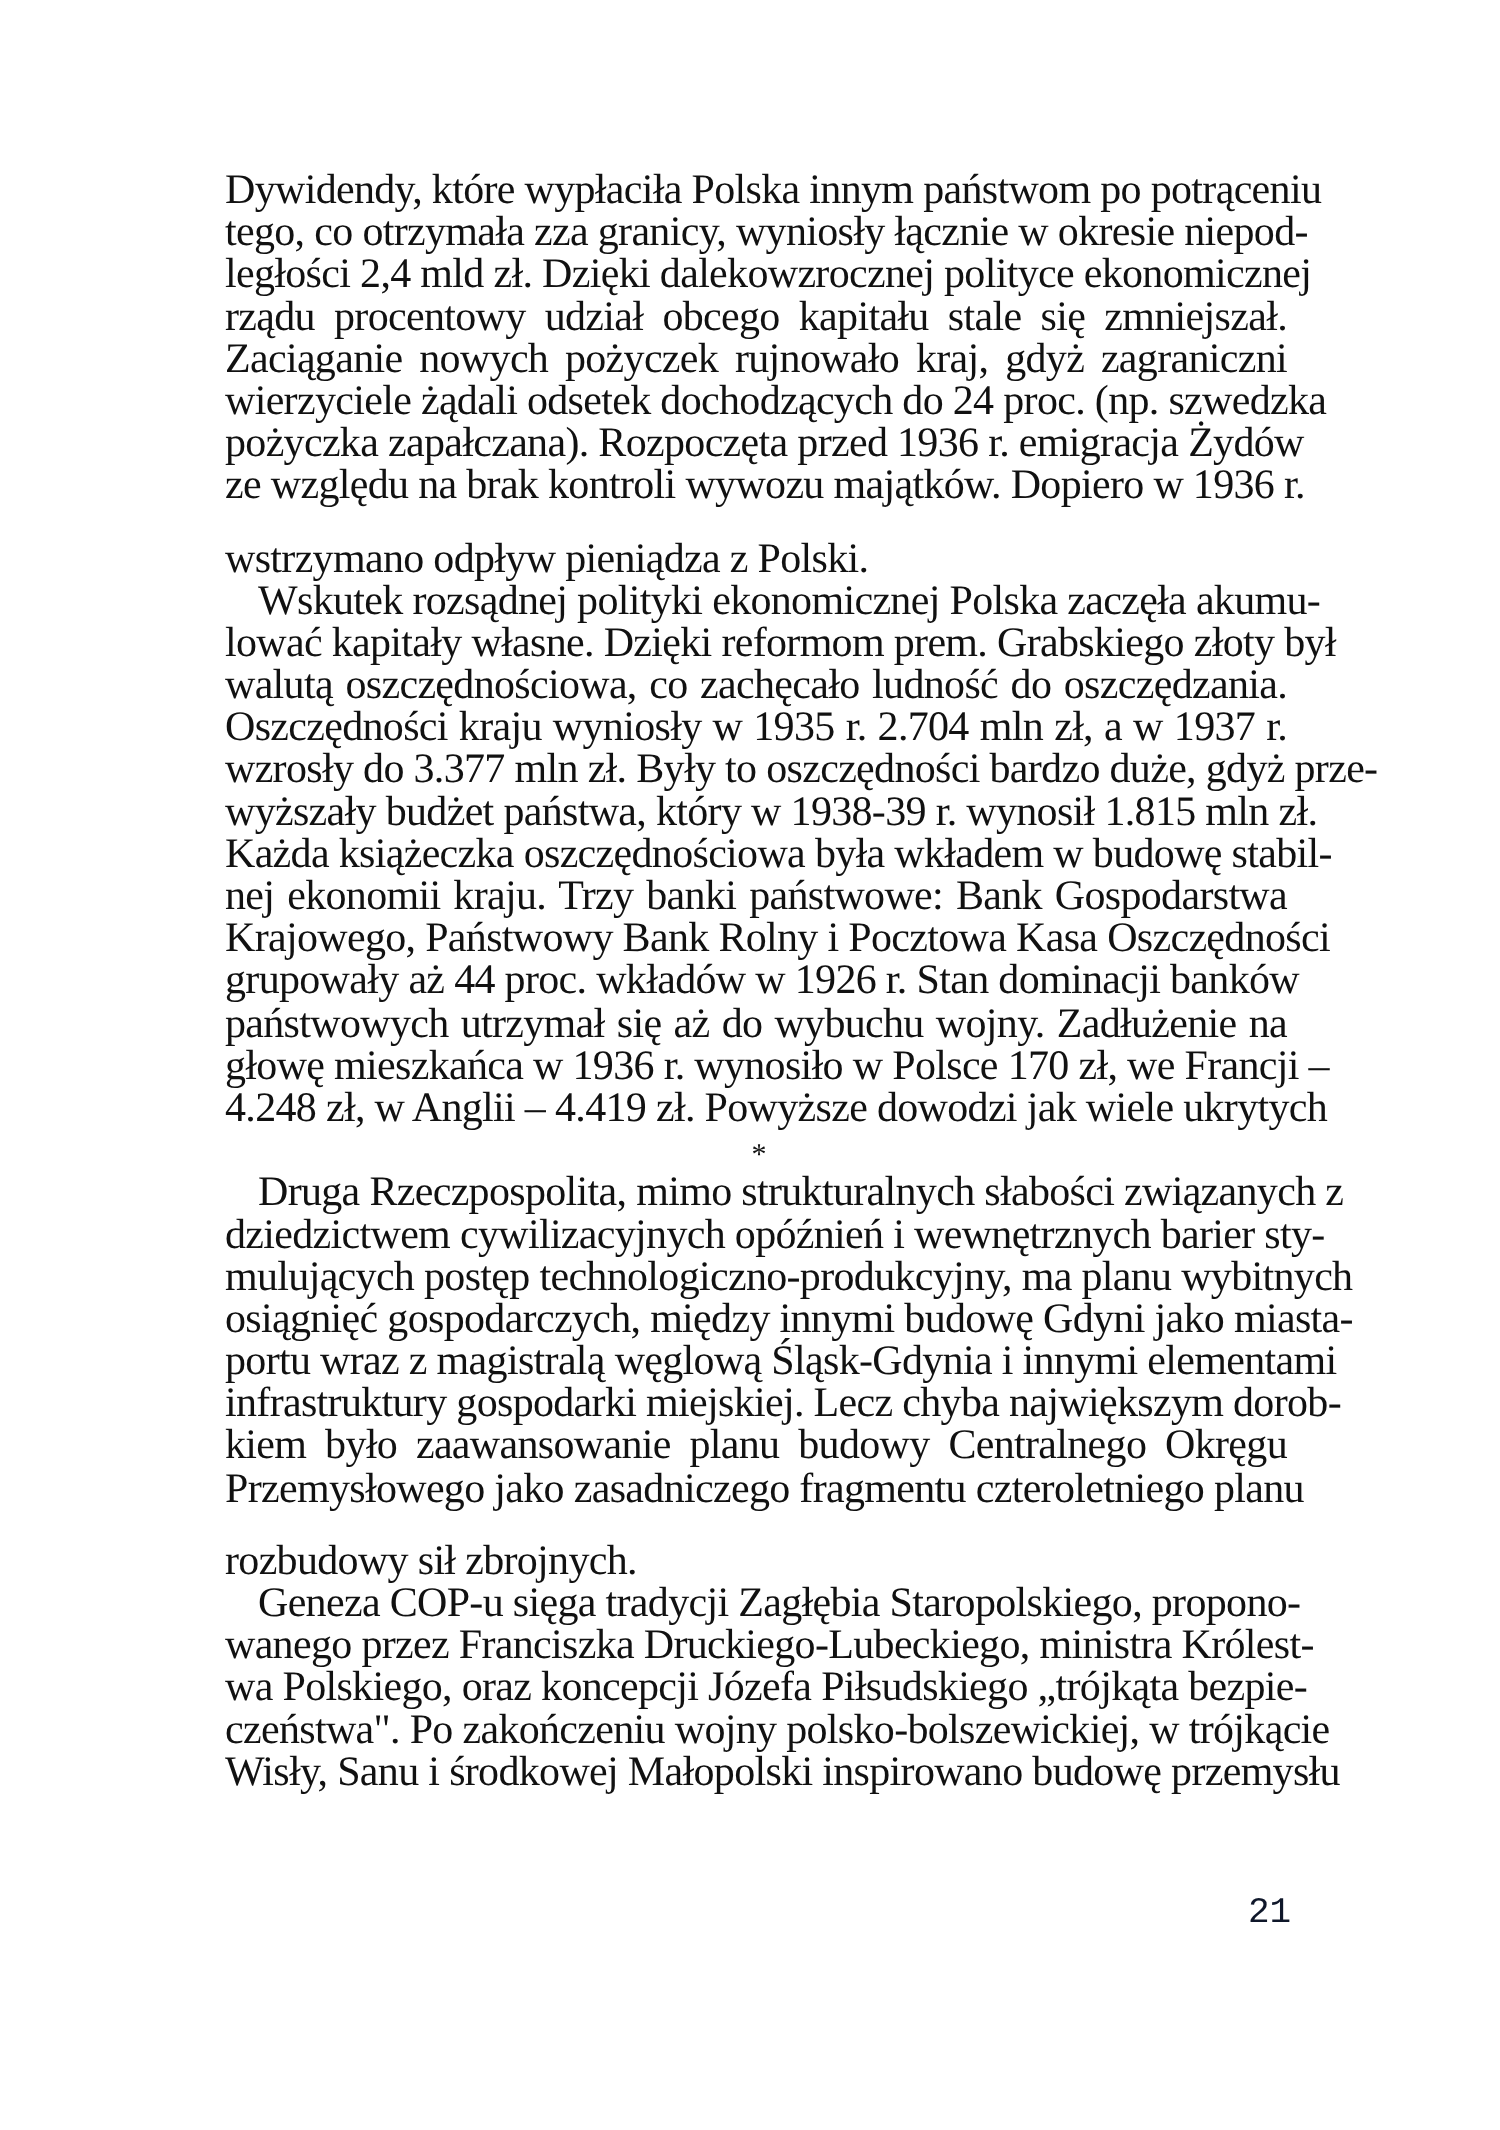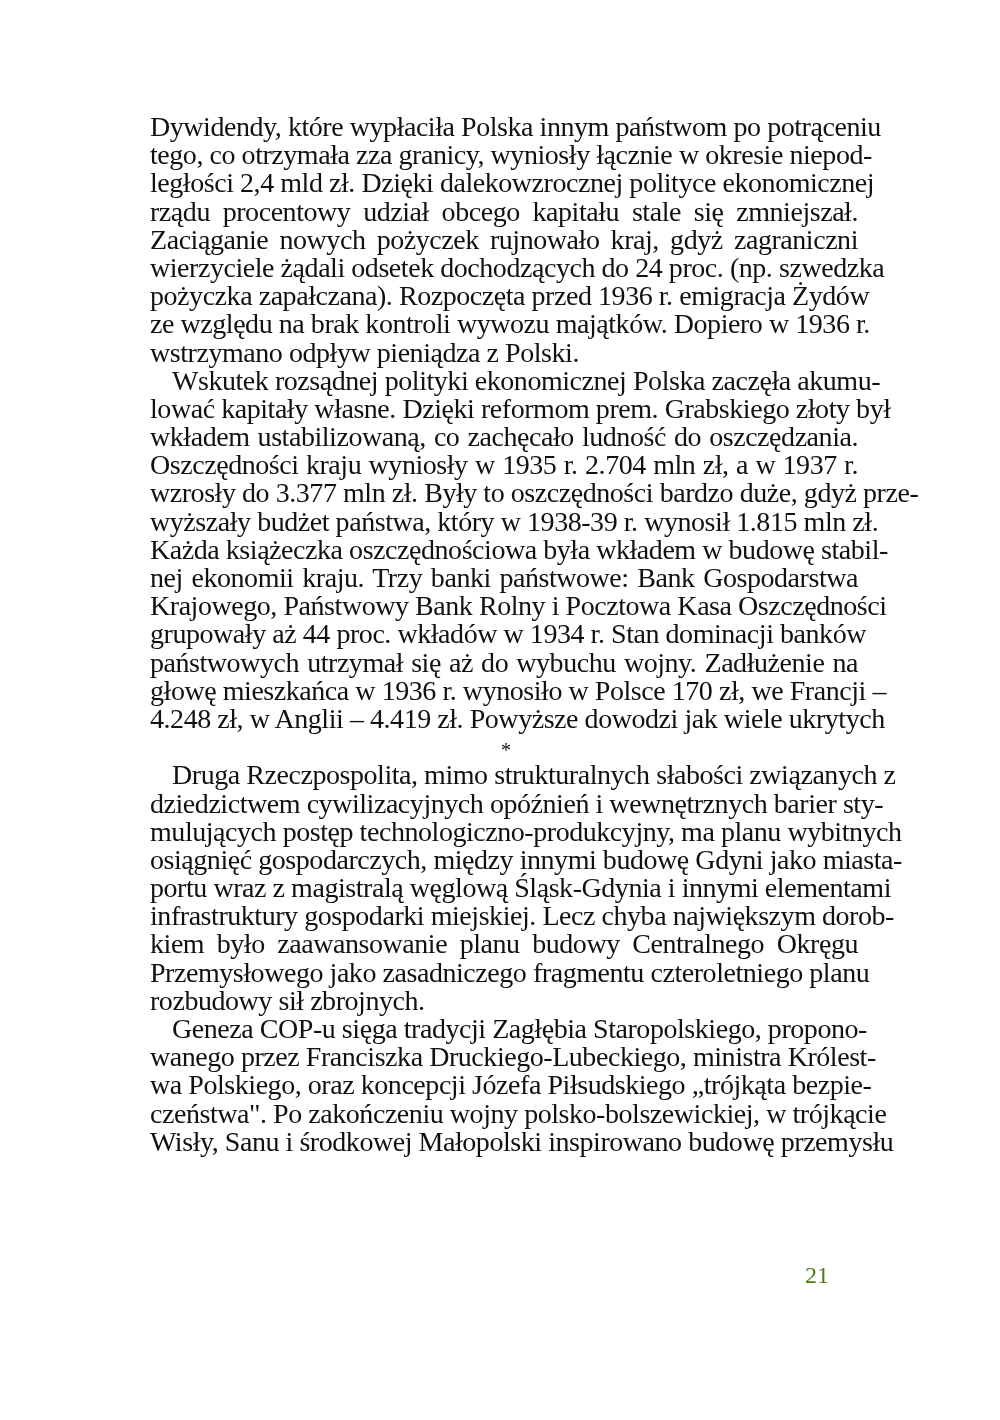--- a/index.html
+++ b/index.html
@@ -27,39 +27,40 @@
       line-height: 28.2px;
       font-size: 28px;
       white-space: nowrap;
       text-align: justify;
       text-align-last: justify;
       letter-spacing: -0.45px;
       font-family: Liberation Serif, serif;
     }
     .line.last {
       text-align-last: left;
+      margin-top: 20px;
     }
     .line.indent {
       padding-left: 22px;
     }
     .separator {
       display: block;
       height: 28.2px;
       line-height: 34px;
       text-align: center;
       font-size: 20px;
       padding-left: 4px;
     }
     .page-number {
       position: absolute;
-      left: 805px;
+      left: 832px;
       top: 1262px;
       font-size: 24px;
-      font-family: Liberation Serif, serif;
-      color: #4d7c0f;
+      font-family: Liberation Mono, monospace;
+      color: #0f172a;
     }
   </style>
 </head>
 <body>
 
 <div class="page">
 
   <div class="paragraph">
     <span class="line">Dywidendy, które wypłaciła Polska innym państwom po potrąceniu</span>
     <span class="line">tego, co otrzymała zza granicy, wyniosły łącznie w okresie niepod-</span>
@@ -68,28 +69,28 @@
     <span class="line">Zaciąganie nowych pożyczek rujnowało kraj, gdyż zagraniczni</span>
     <span class="line">wierzyciele żądali odsetek dochodzących do 24 proc. (np. szwedzka</span>
     <span class="line">pożyczka zapałczana). Rozpoczęta przed 1936 r. emigracja Żydów</span>
     <span class="line">ze względu na brak kontroli wywozu majątków. Dopiero w 1936 r.</span>
     <span class="line last">wstrzymano odpływ pieniądza z Polski.</span>
   </div>
 
   <div class="paragraph">
     <span class="line indent">Wskutek rozsądnej polityki ekonomicznej Polska zaczęła akumu-</span>
     <span class="line">lować kapitały własne. Dzięki reformom prem. Grabskiego złoty był</span>
-    <span class="line">wkładem ustabilizowaną, co zachęcało ludność do oszczędzania.</span>
+    <span class="line">walutą oszczędnościowa, co zachęcało ludność do oszczędzania.</span>
     <span class="line">Oszczędności kraju wyniosły w 1935 r. 2.704 mln zł, a w 1937 r.</span>
     <span class="line">wzrosły do 3.377 mln zł. Były to oszczędności bardzo duże, gdyż prze-</span>
     <span class="line">wyższały budżet państwa, który w 1938-39 r. wynosił 1.815 mln zł.</span>
     <span class="line">Każda książeczka oszczędnościowa była wkładem w budowę stabil-</span>
     <span class="line">nej ekonomii kraju. Trzy banki państwowe: Bank Gospodarstwa</span>
     <span class="line">Krajowego, Państwowy Bank Rolny i Pocztowa Kasa Oszczędności</span>
-    <span class="line">grupowały aż 44 proc. wkładów w 1934 r. Stan dominacji banków</span>
+    <span class="line">grupowały aż 44 proc. wkładów w 1926 r. Stan dominacji banków</span>
     <span class="line">państwowych utrzymał się aż do wybuchu wojny. Zadłużenie na</span>
     <span class="line">głowę mieszkańca w 1936 r. wynosiło w Polsce 170 zł, we Francji –</span>
     <span class="line">4.248 zł, w Anglii – 4.419 zł. Powyższe dowodzi jak wiele ukrytych</span>
   </div>
 
   <span class="separator">*</span>
 
   <div class="paragraph">
     <span class="line indent">Druga Rzeczpospolita, mimo strukturalnych słabości związanych z</span>
     <span class="line">dziedzictwem cywilizacyjnych opóźnień i wewnętrznych barier sty-</span>

